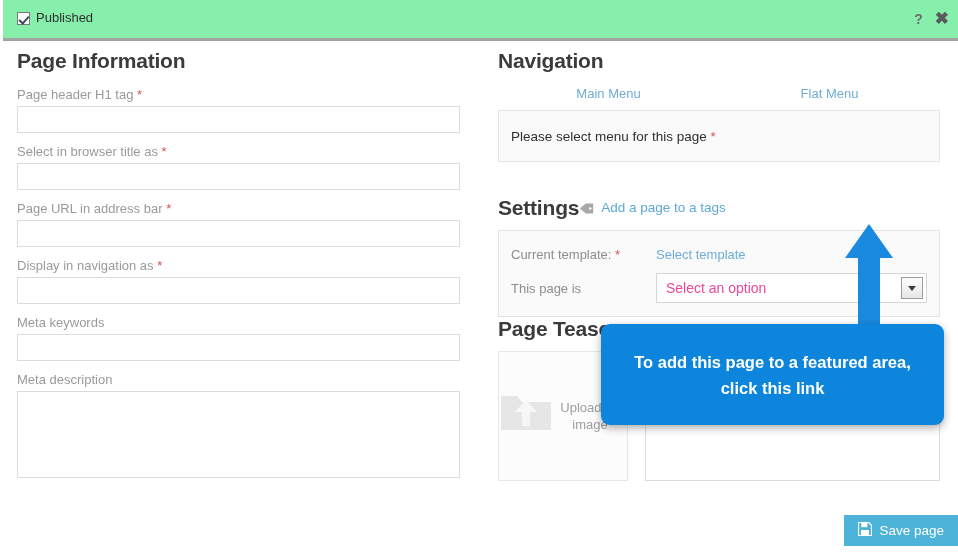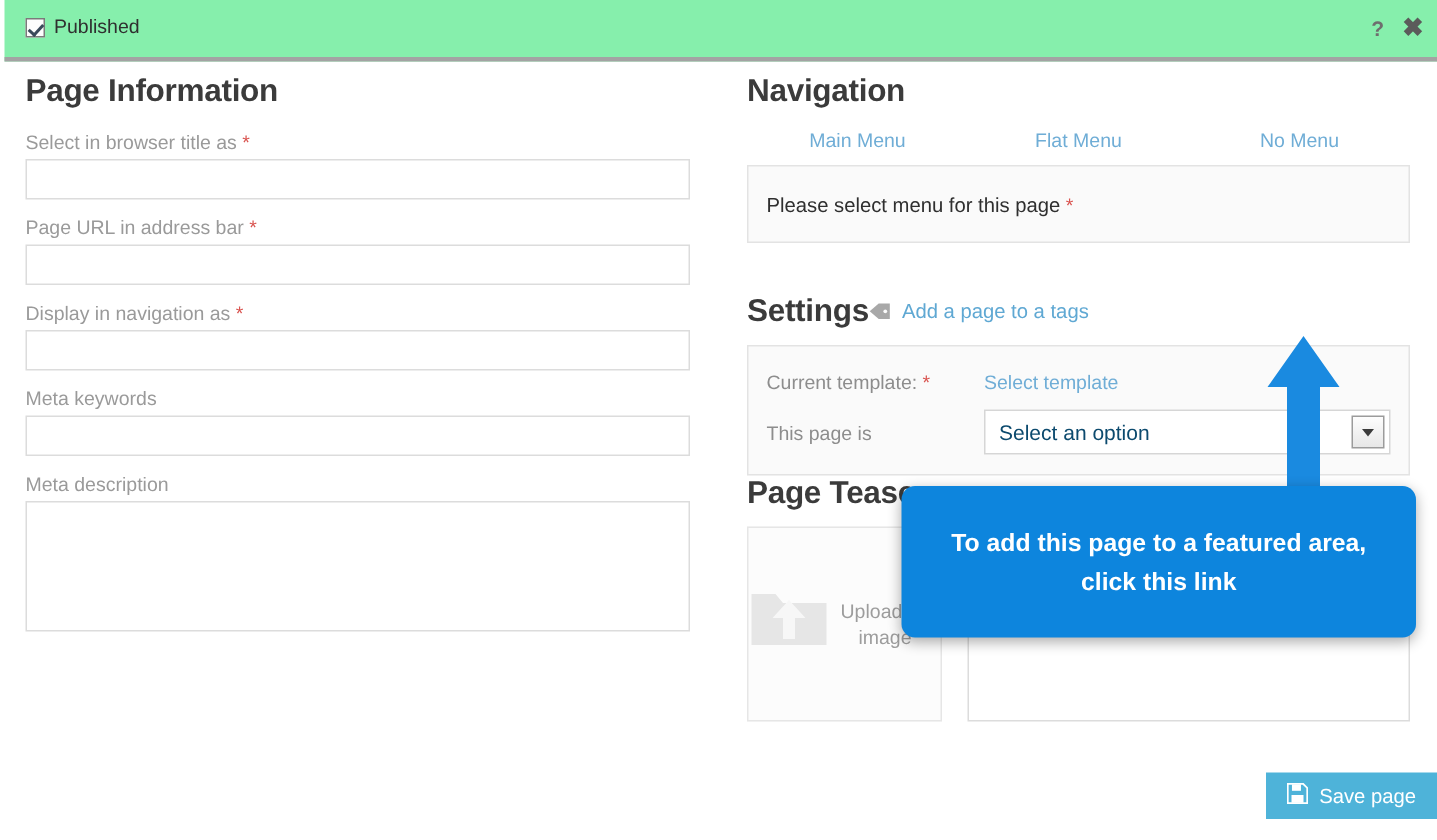--- a/index.html
+++ b/index.html
@@ -176,21 +176,21 @@
     position: relative;
     width: 285px;
     height: 30px;
     border: 1px solid #d6d6d6;
     background: #fff;
     display: flex;
     align-items: center;
   }
   .select-val {
     font-size: 14px;
-    color: #0c4a6e;
+    color: #ec4899;
     padding-left: 9px;
   }
   .select-btn {
     position: absolute;
     right: 3px; top: 3px;
     width: 22px; height: 22px;
     border: 1px solid #9b9b9b;
     background: linear-gradient(#fdfdfd, #e7e7e7);
     display: flex;
     align-items: center;
@@ -290,20 +290,24 @@
   </div>
   <div class="win-btns">
     <span class="win-btn help">?</span>
     <span class="win-btn close">✖</span>
   </div>
 </div>
 
 <div class="col-left">
   <h2 class="section">Page Information</h2>
 
+  <div class="field">
+    <label><span>Page header H1 tag</span> <span class="req">*</span></label>
+    <input class="inp" type="text" value="" style="">
+  </div>
 
   <div class="field">
     <label><span>Select in browser title as</span> <span class="req">*</span></label>
     <input class="inp" type="text" value="" style="">
   </div>
 
   <div class="field">
     <label><span>Page URL in address bar</span> <span class="req">*</span></label>
     <input class="inp" type="text" value="" style="">
   </div>
@@ -324,21 +328,20 @@
   </div>
 </div>
 
 <div class="col-right">
 
   <h2 class="section nav-h">Navigation</h2>
 
   <div class="nav-tabs">
     <div class="nav-tab">Main Menu</div>
     <div class="nav-tab">Flat Menu</div>
-    <div class="nav-tab">No Menu</div>
   </div>
 
   <div class="nav-box">
     <span class="nav-box-text">Please select menu for this page</span>
     <span class="req">&nbsp;*</span>
   </div>
 
   <div class="settings-head">
     <h2 class="section settings-h">Settings</h2>
     <div class="tag-link-wrap">

